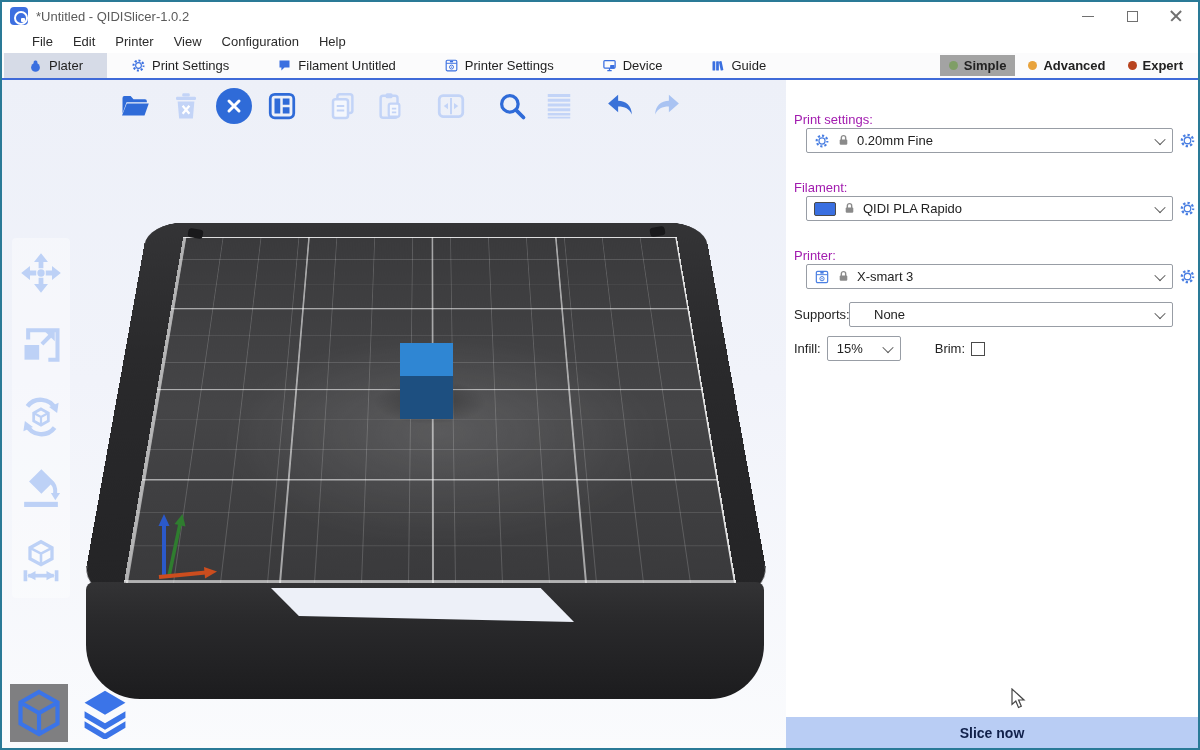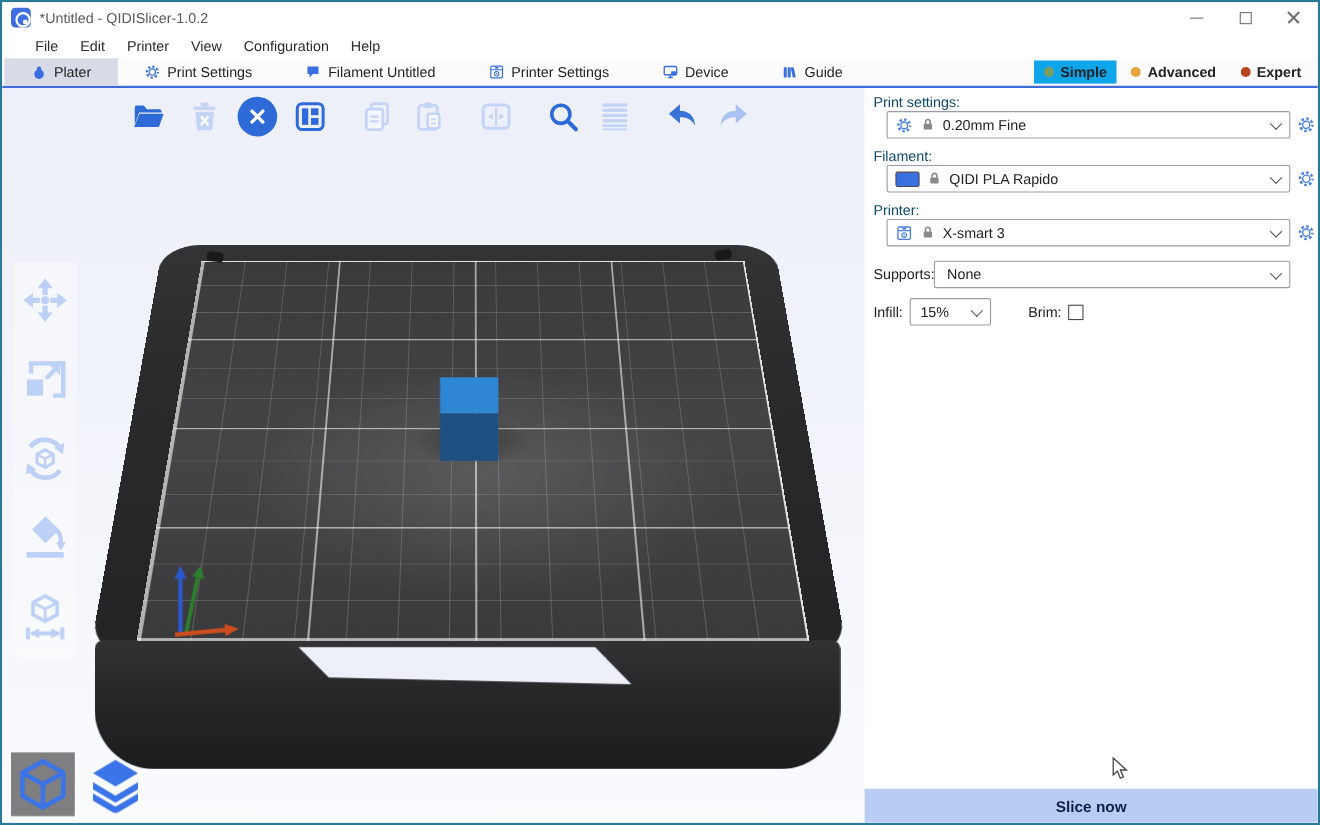--- a/index.html
+++ b/index.html
@@ -26,21 +26,21 @@
   .menu-item { padding:2px 10px; color:#2b2b2b; }
 
   
   .tabbar { height:27px; display:flex; align-items:stretch; background:#fbfbfc; border-bottom:2px solid #3f6ad8; padding-left:2px; }
   .tab { display:flex; align-items:center; gap:6px; padding:0 24px; color:#1f1f1f; }
   .tab svg { width:15px; height:15px; color:#3a6fe0; flex:none; }
   .tab.active { background:#d6dbe7; }
   .modes { margin-left:auto; display:flex; align-items:center; gap:4px; padding-right:6px; }
   .mode { display:flex; align-items:center; gap:6px; padding:3px 9px;font-weight:bold; }
   .mode .dot { width:9px; height:9px; border-radius:50%; flex:none; }
-  .mode.active { background:#0ea5e9; font-weight:bold; }
+  .mode.active { background:#a3a3a3; font-weight:bold; }
 
   
   .main { display:flex; height:668px; }
   .viewport { position:relative; width:784px; height:100%; overflow:hidden;
     background:linear-gradient(180deg,#edf0f8 0%,#f1f3fa 45%,#fafbfd 100%); }
 
   
   .tray-top { position:absolute; left:79px; top:-73px; width:690px; height:590px; border-radius:42px;
     background:linear-gradient(180deg,#343436 0%,#2a2a2c 40%,#242426 100%);
     transform-origin:50% 100%; transform:perspective(1500px) rotateX(38deg); }
@@ -79,21 +79,21 @@
     background:rgba(255,255,255,.38); border-radius:4px; display:flex; flex-direction:column; align-items:center; gap:26px; }
   .lbtn { width:46px; height:46px; display:flex; align-items:center; justify-content:center; }
   .lbtn svg { width:44px; height:44px; }
   .viewbtns { position:absolute; left:8px; bottom:6px; display:flex; align-items:flex-end; gap:8px; }
   .vbtn { width:58px; height:58px; display:flex; align-items:center; justify-content:center; }
   .vbtn.sel { background:#7f7f81; }
   .vbtn svg { width:52px; height:52px; }
 
   
   .panel { width:412px; height:100%; background:#fff; position:relative; padding:5px 0 0 8px; }
-  .plabel { color:#0c4a6e; height:14px; margin-bottom:2px; }
+  .plabel { color:#a21caf; height:14px; margin-bottom:2px;margin-top:27px; }
   .combo-row { display:flex; align-items:center; margin:0 2px 8px 0;padding-left:12px; }
   .combo { flex:1; display:flex; align-items:center; height:25px; border:1px solid #989da5; border-radius:2px;
     background:#fff; padding:0 8px 0 7px; gap:7px; }
   .combo svg.cicon { width:16px; height:16px; color:#4a7fe2; flex:none; }
   .combo svg.clock { width:13px; height:13px; color:#8a8a8a; flex:none; }
   .swatch { width:22px; height:14px; background:#3a6fe0; border:1px solid #4a4a4a; border-radius:2px; flex:none; }
   .chev { width:8px; height:8px; border-right:1.5px solid #5a5a5a; border-bottom:1.5px solid #5a5a5a;
     transform:rotate(45deg) translate(-1px,-1px); margin-left:auto; flex:none; }
   .gearbtn { width:17px; height:17px; margin-left:6px; color:#4a7fe2; flex:none; }
   .gearbtn svg { width:17px; height:17px; }
@@ -426,21 +426,21 @@
           <span>X-smart 3</span>
           <span class="chev"></span>
         </div>
         <span class="gearbtn"><svg>
               <use href="#ic-gear"></use>
             </svg></span>
       </div>
 
       <div class="row-supports">
         <span class="plabel-inline">Supports:</span>
-        <div class="combo" style="padding-left:11px">
+        <div class="combo" style="padding-left:24px">
           <span>None</span>
           <span class="chev"></span>
         </div>
       </div>
 
       <div class="row-infill">
         <span style="margin-right:6px">Infill:</span>
         <div class="combo small">
           <span>15%</span>
           <span class="chev"></span>

